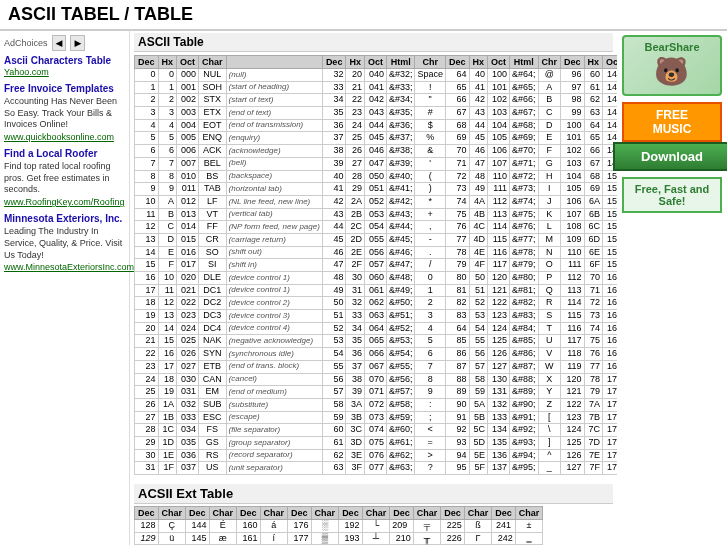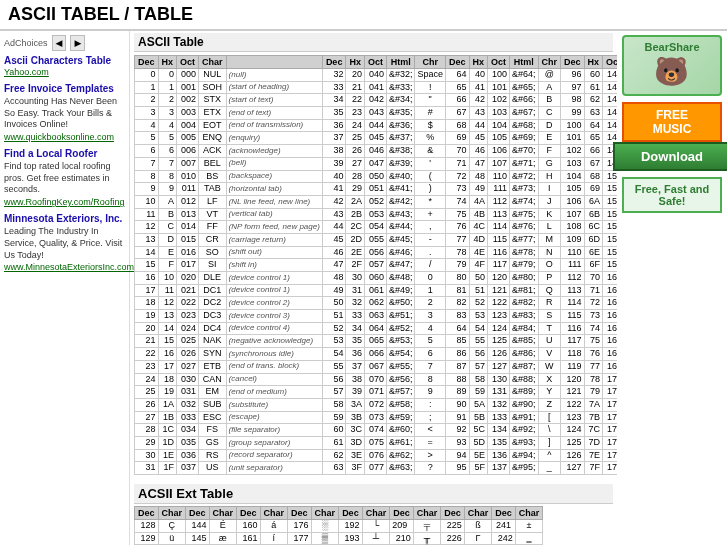--- a/index.html
+++ b/index.html
@@ -953,21 +953,21 @@
               <td style="text-align: right;">192</td>
               <td class="char-col" style="text-align: center;">└</td>
               <td style="text-align: left;">209</td>
               <td class="char-col" style="text-align: center;">╤</td>
               <td style="text-align: right;">225</td>
               <td class="char-col" style="text-align: center;">ß</td>
               <td style="text-align: center;">241</td>
               <td class="char-col" style="text-align: center;">±</td>
             </tr>
             <tr>
-              <td style="text-align: right;">129</td>
+              <td style="text-align: right; font-style: italic;">129</td>
               <td class="char-col" style="text-align: center;">ü</td>
               <td style="text-align: right;">145</td>
               <td class="char-col" style="text-align: center;">æ</td>
               <td style="text-align: right;">161</td>
               <td class="char-col" style="text-align: center;">í</td>
               <td style="text-align: right;">177</td>
               <td class="char-col" style="text-align: center;">▒</td>
               <td style="text-align: right;">193</td>
               <td class="char-col" style="text-align: center;">┴</td>
               <td style="text-align: right;">210</td>

